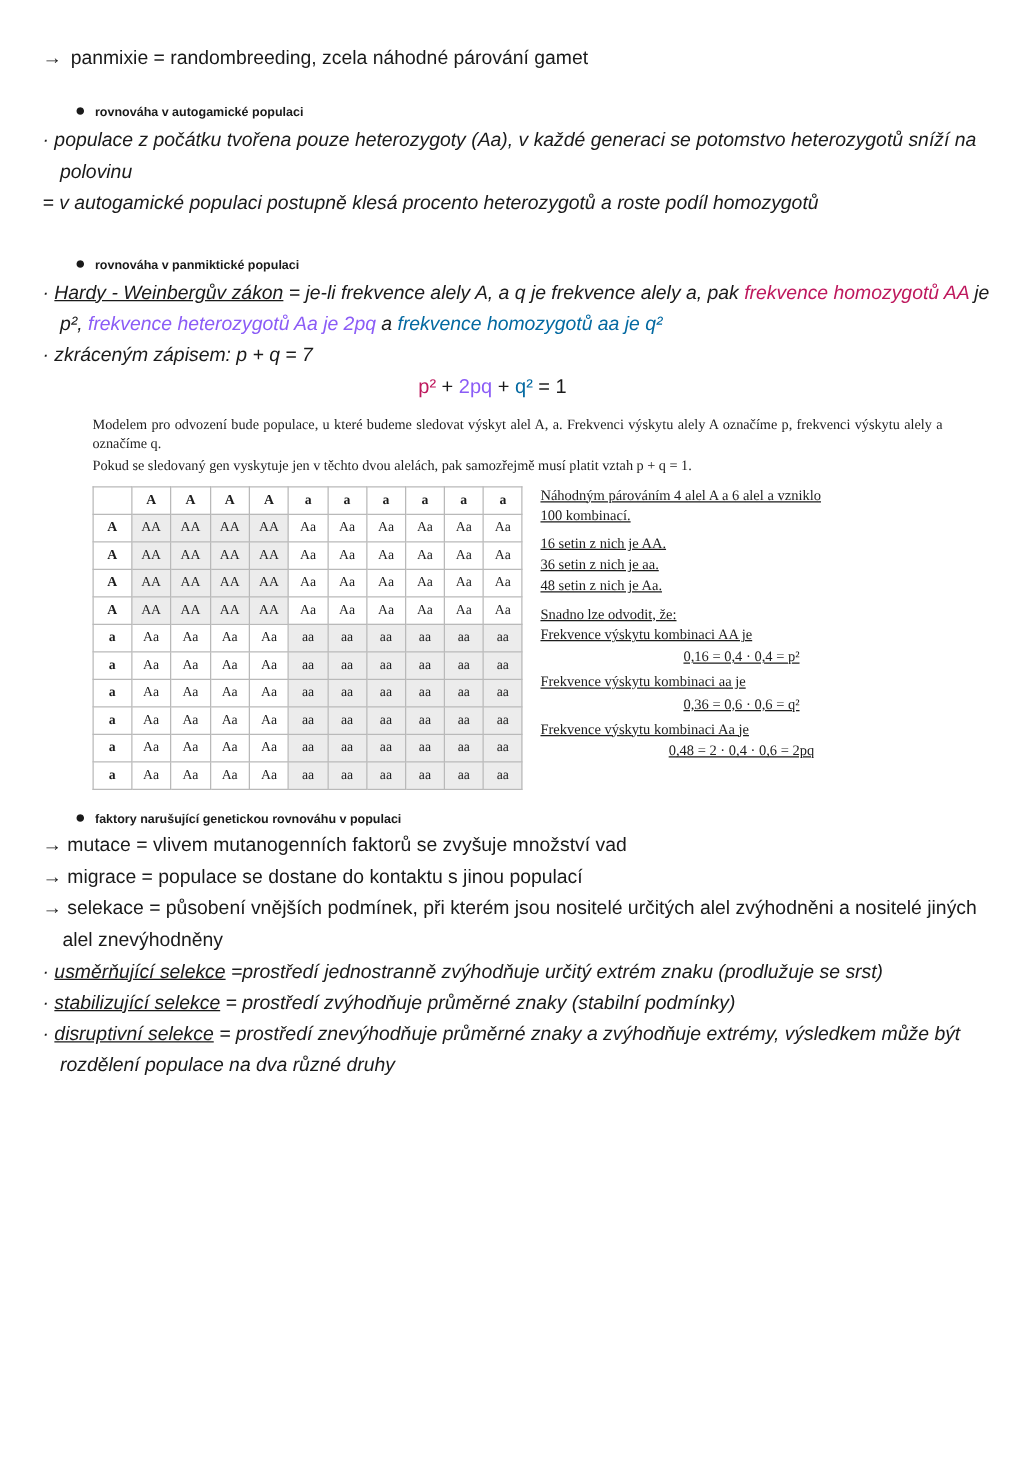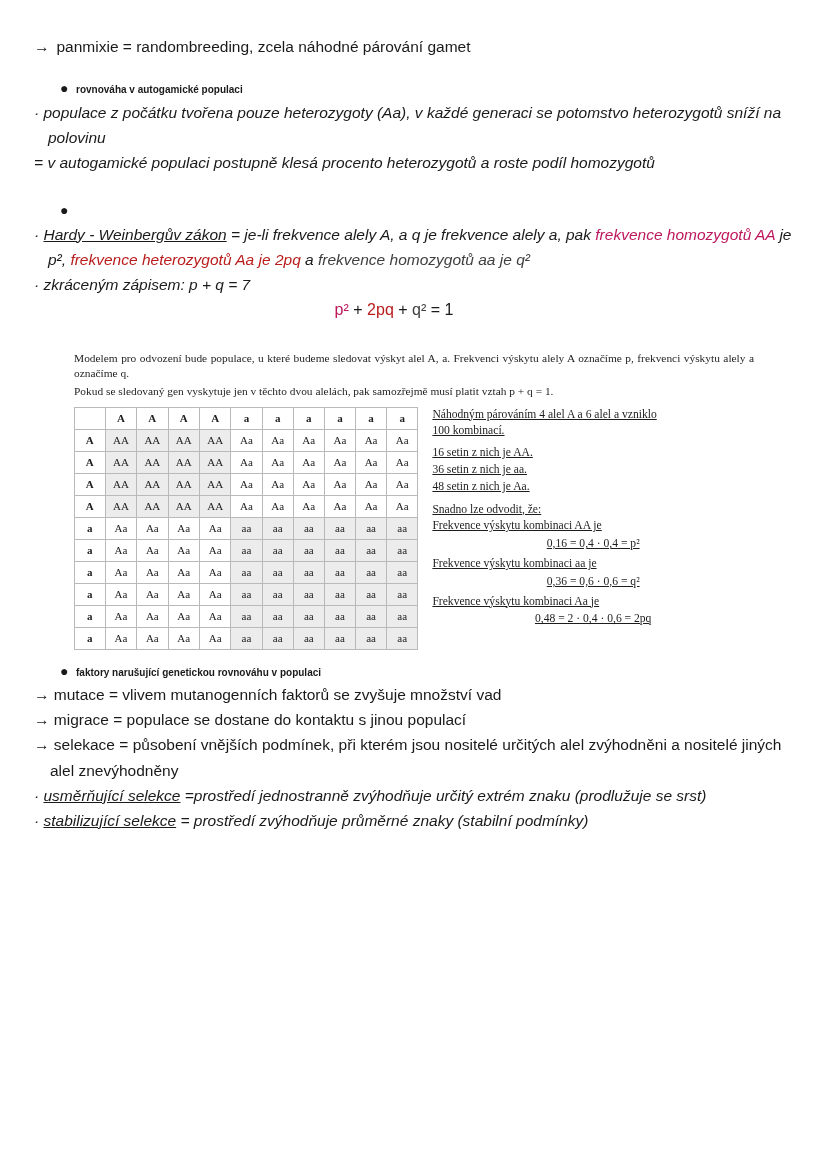--- a/index.html
+++ b/index.html
@@ -71,33 +71,33 @@
     padding-left: 14px;
     text-indent: -14px;
     font-style: italic;
   }
   .hang2 {
     padding-left: 16px;
     text-indent: -16px;
   }
 
   .red { color: #be185d; }
-  .blue { color: #b91c1c; }
-  .green { color: #404040; }
+  .blue { color: #8b5cf6; }
+  .green { color: #0369a1; }
 
   .formula {
     text-align: center;
     font-size: 16px;
     margin-top: 4px;
     margin-left: -40px;
   }
 
   
   .figure {
-    margin-top: 32px;
+    margin-top: 14px;
     margin-left: 40px;
     width: 680px;
     font-family: "Liberation Serif", serif;
     color: #1d1d1d;
   }
   .fig-para {
     font-size: 11.4px;
     line-height: 1.33;
     text-align: justify;
     margin-bottom: 3px;
@@ -167,20 +167,21 @@
     </div>
     <div class="line hang">
       <span>=</span>
       <span>v autogamické populaci postupně klesá procento heterozygotů a roste podíl homozygotů</span>
     </div>
 
     <div class="spacer-lg"></div>
 
     <div class="heading-row">
       <span class="heading-bullet">●</span>
+      <span class="heading-text">rovnováha v panmiktické populaci</span>
     </div>
 
     <div class="line hang">
       <span>·</span>
       <span class="u">Hardy - Weinbergův zákon</span><span> = je-li frekvence alely A, a q je frekvence alely a, pak </span><span class="red">frekvence homozygotů AA</span><span> je p²,  </span><span class="blue">frekvence heterozygotů Aa je 2pq</span><span> a </span><span class="green">frekvence homozygotů aa je q²</span>
     </div>
 
     <div class="line hang">
       <span>·</span>
       <span>zkráceným zápisem: p + q = 7</span>
@@ -383,15 +384,19 @@
     </div>
 
     <div class="line hang">
       <span>·</span>
       <span class="u">usměrňující selekce</span><span> =prostředí jednostranně zvýhodňuje určitý extrém znaku (prodlužuje se srst)</span>
     </div>
     <div class="line hang">
       <span>·</span>
       <span class="u">stabilizující selekce</span><span> = prostředí zvýhodňuje průměrné znaky (stabilní podmínky)</span>
     </div>
+    <div class="line hang">
+      <span>·</span>
+      <span class="u">disruptivní selekce</span><span> = prostředí znevýhodňuje průměrné znaky a zvýhodňuje extrémy, výsledkem může být rozdělení populace na dva různé druhy</span>
+    </div>
 
   </div>
 </div>
 
 </body></html>

